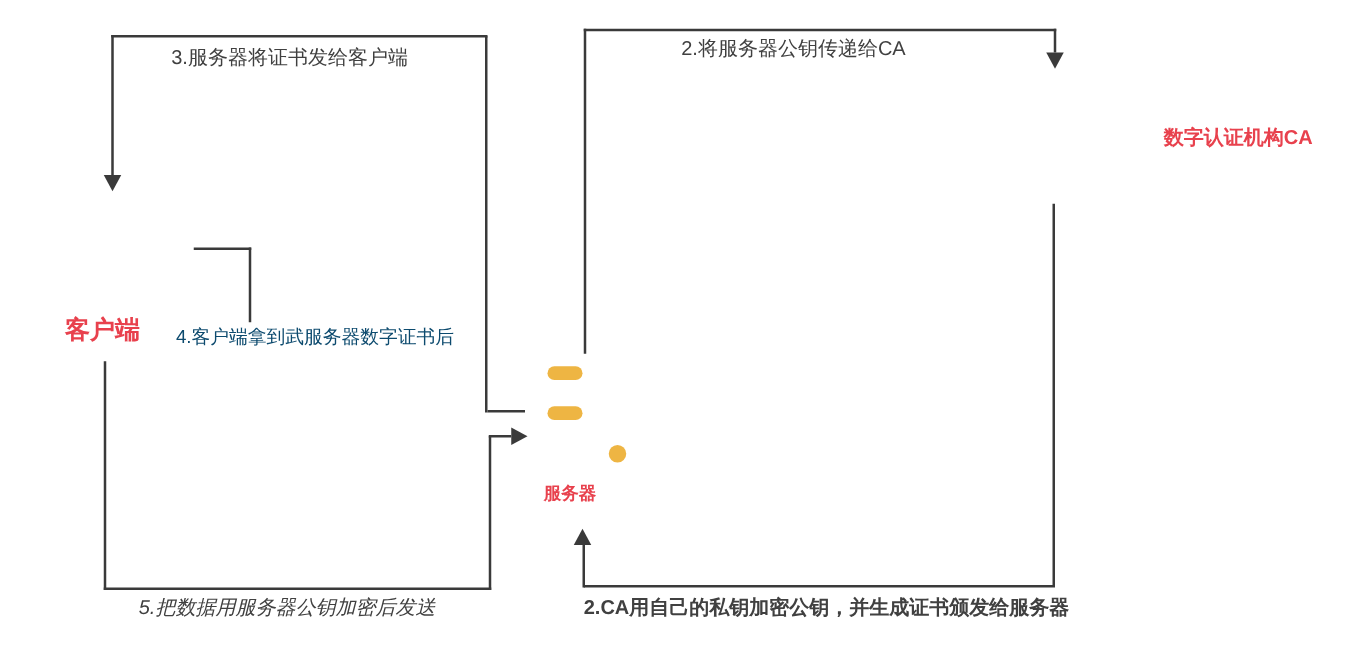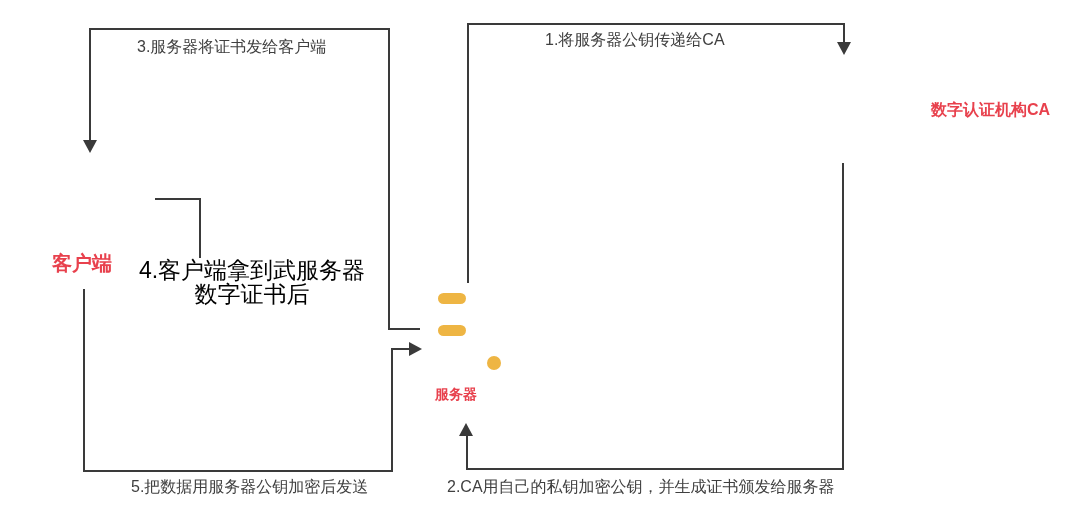--- a/index.html
+++ b/index.html
@@ -44,22 +44,22 @@
     background: #ffffff;
     color: #404040;
     font-size: 16px;
     line-height: 19px;
     white-space: nowrap;
     padding: 1px 3px;
   }
   .note-box {
     position: absolute;
     background: #ffffff;
-    color: #000000;
-    font-size: 23px;
+    color: #0c4a6e;
+    font-size: 15px;
     line-height: 24px;
     text-align: center;
     padding: 0 2px;
   }
   .entity-label {
     position: absolute;
     color: #e8414d;
     font-weight: bold;
     font-size: 20px;
     white-space: nowrap;
@@ -105,23 +105,23 @@
   <div class="line" style="left:155px; top:198px; width:46px; height:2px;"></div>
   <div class="line" style="left:199px; top:198px; width:2px; height:60px;"></div>
 
   <div>
     <div class="icon-bar" style="left:438px; top:293px; width:28px; height:11px;"></div>
     <div class="icon-bar" style="left:438px; top:325px; width:28px; height:11px;"></div>
     <div class="icon-dot" style="left:487px; top:356px; width:14px; height:14px;"></div>
   </div>
 
   <div class="step-label" style="left:134px; top:36px;">3.服务器将证书发给客户端</div>
-  <div class="step-label" style="left:542px; top:29px;">1.将服务器公钥传递给CA</div>
-  <div class="step-label" style="left:128px; top:476px;">5.把数据用服务器公钥加密后发送</div>
-  <div class="step-label" style="left:444px; top:476px;">2.CA用自己的私钥加密公钥，并生成证书颁发给服务器</div>
+  <div class="step-label" style="left:542px; top:29px;">2.将服务器公钥传递给CA</div>
+  <div class="step-label" style="left:108px; top:476px;font-style:italic;">5.把数据用服务器公钥加密后发送</div>
+  <div class="step-label" style="left:464px; top:476px;font-weight:bold;">2.CA用自己的私钥加密公钥，并生成证书颁发给服务器</div>
 
   <div class="note-box" style="left:127px; top:258px; width:246px;">
     <div>4.客户端拿到武服务器数字证书后</div>
   </div>
 
   <div class="entity-label" style="left:52px; top:250px;text-align:right;">客户端</div>
   <div class="entity-label" style="left:435px; top:386px; font-size:14px;">服务器</div>
   <div class="entity-label" style="left:891px; top:100px; font-size:16px;margin-left:40px;">数字认证机构CA</div>
 
 </div>

